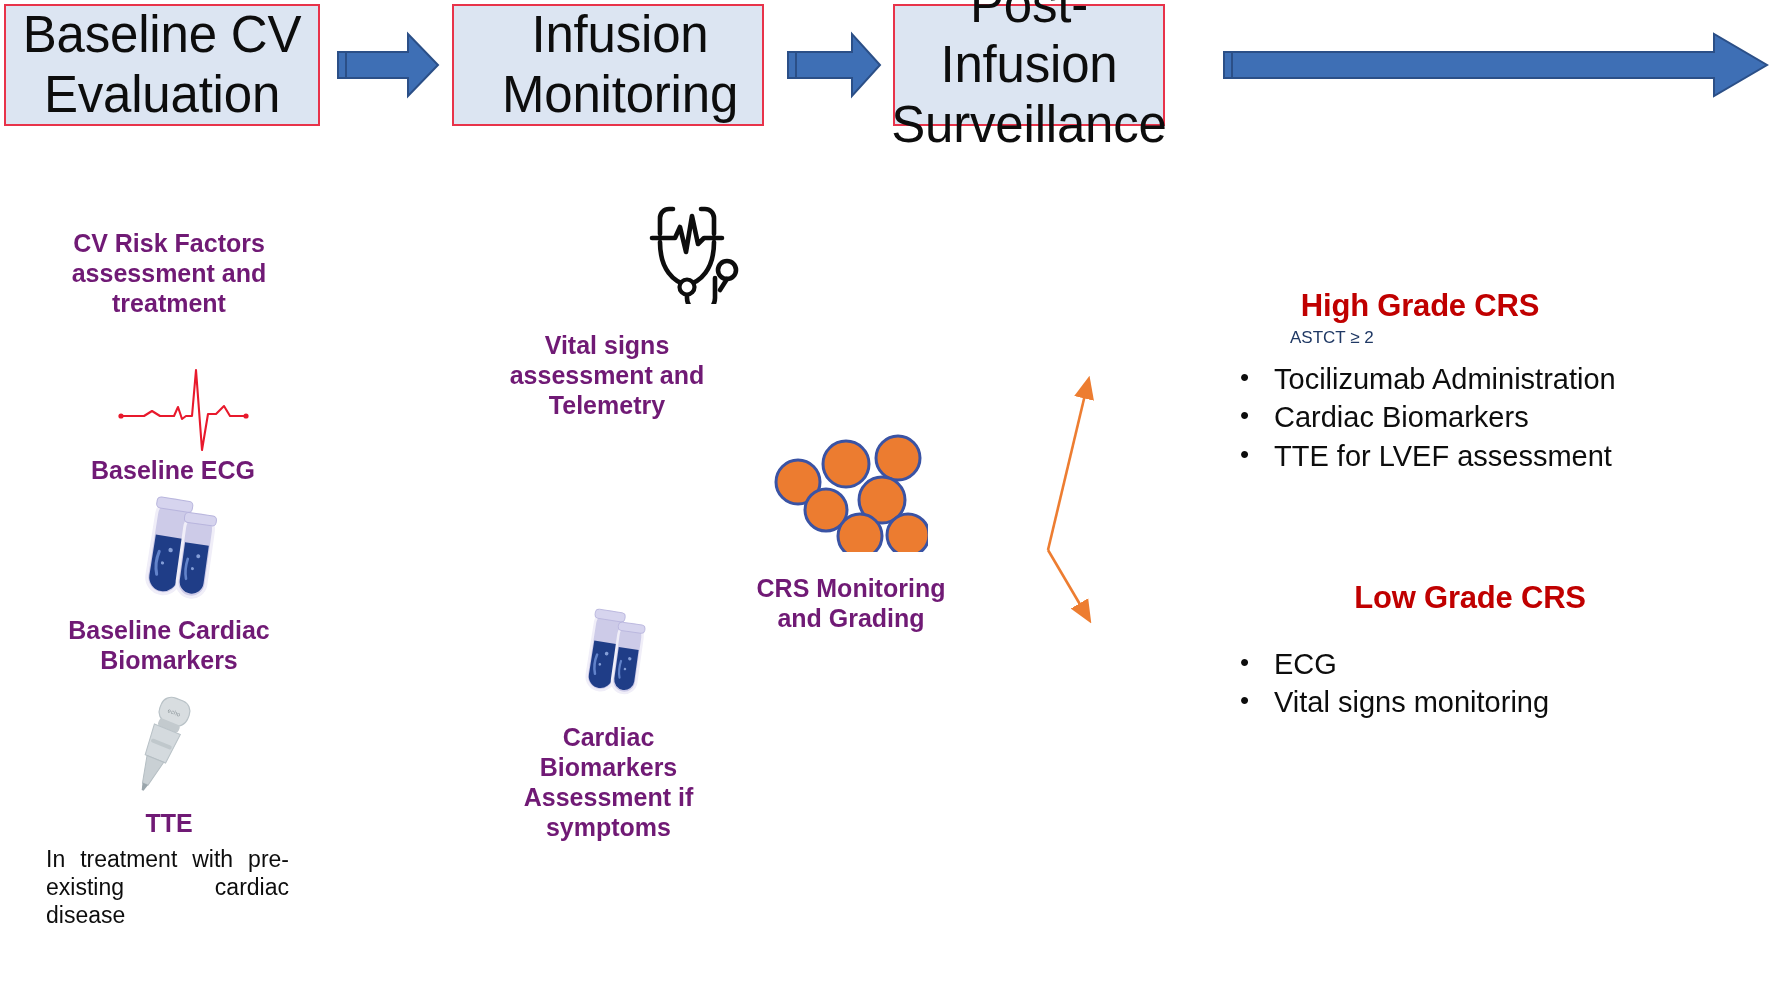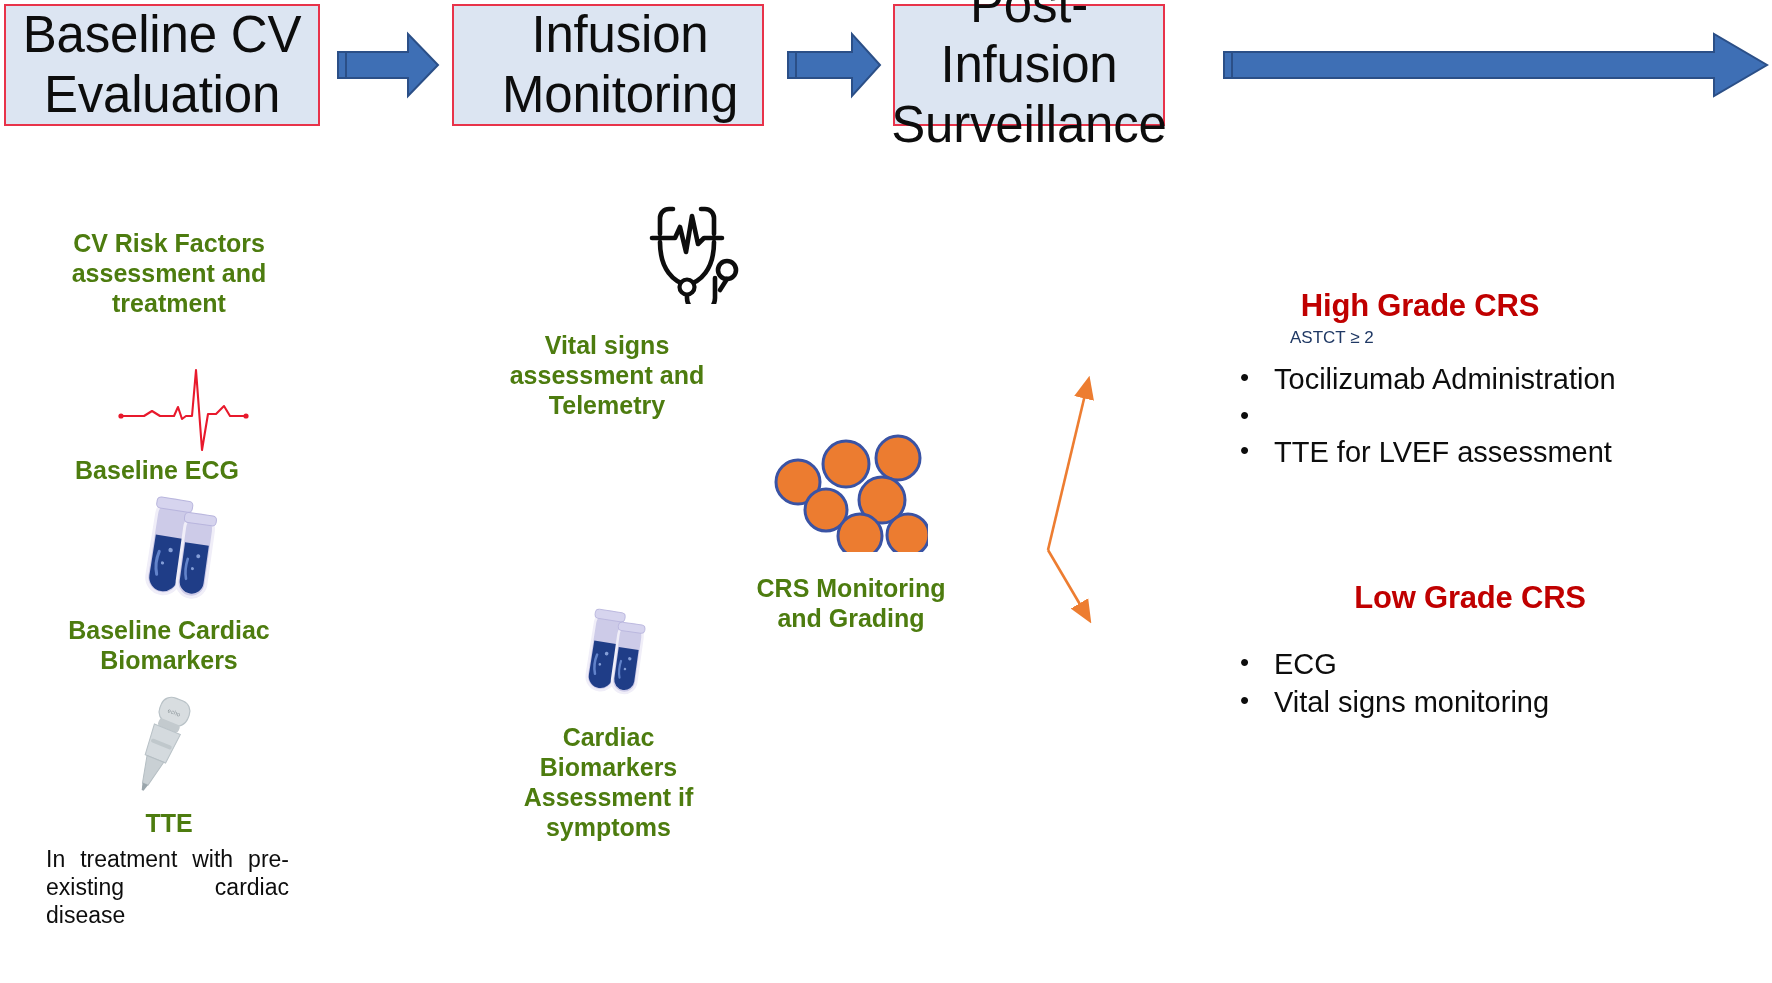--- a/index.html
+++ b/index.html
@@ -25,21 +25,21 @@
   #box-infusion{left:452px;top:4px;  width:312px; height:122px;padding-left:24px;}
   #box-post{    left:893px;top:4px;  width:272px; height:122px;}
 
   .arrow-svg{position:absolute;}
 
   
   .col-label{
     position:absolute;
     text-align:center;
     font-weight:bold;
-    color:#4d7c0f;
+    color:#701a75;
     line-height:1.2;
   }
   .note{
     position:absolute;
     text-align:justify;
     text-align-last:left;
     font-weight:400;
     color:#0d0d0d;
     line-height:1.22;
   }
@@ -110,21 +110,21 @@
 </svg>
 
 <div class="col-label" style="left:44px;top:228px;width:250px;font-size:25px;">CV Risk Factors assessment and treatment</div>
 
 <svg class="icon" style="left:116px;top:362px;" width="136" height="94" viewBox="0 0 136 94">
   <polyline points="4,54 10,54 28,54 36,49 44,54 58,54 62,45 66,57 70,54 76,54 80,8 86,88 92,52 100,52 108,44 114,54 130,54" fill="none" stroke="#e8192c" stroke-width="2.1" stroke-linejoin="round" stroke-linecap="round"></polyline>
   <circle cx="5" cy="54" r="2.6" fill="#e8192c"></circle>
   <circle cx="130" cy="54" r="2.6" fill="#e8192c"></circle>
 </svg>
 
-<div class="col-label" style="left:32px;top:455px;width:250px;font-size:25px;">Baseline ECG</div>
+<div class="col-label" style="left:48px;top:455px;width:250px;font-size:25px;">Baseline ECG</div>
 
 <svg class="icon" style="left:134px;top:492px;" width="86" height="110" viewBox="0 0 86 110">
   <g transform="rotate(9 30 55)">
     <rect x="19" y="8" width="30" height="92" rx="15" fill="#ffffff" stroke="#f0eef8" stroke-width="6"></rect>
     <rect x="19" y="8" width="30" height="92" rx="15" fill="#cdcbe8"></rect>
     <path d="M20,44 L48,44 L48,85 a14,14 0 0 1 -28,0 Z" fill="#1f3d87"></path>
     <rect x="16" y="6" width="36" height="11" rx="4" fill="#d6d4ee" stroke="#b8b5dd" stroke-width="1"></rect>
     <path d="M26,60 q-3,12 1,23" stroke="#6f8fd6" stroke-width="3" fill="none" stroke-linecap="round" opacity=".85"></path>
     <circle cx="37" cy="57" r="2.2" fill="#8fa8e0" opacity=".9"></circle>
     <circle cx="31" cy="71" r="1.6" fill="#8fa8e0" opacity=".9"></circle>
@@ -227,20 +227,21 @@
 <div class="crs-title" style="left:1290px;top:288px;width:260px;">High Grade CRS</div>
 <div class="crs-sub" style="left:1290px;top:328px;width:260px;">ASTCT ≥ 2</div>
 
 <div class="bullets" style="left:1240px;top:360px;">
   <div class="bullet-row">
     <span class="bullet-dot">•</span>
     <span class="bullet-text">Tocilizumab Administration</span>
   </div>
   <div class="bullet-row">
     <span class="bullet-dot">•</span>
+    <span class="bullet-text">Cardiac Biomarkers</span>
   </div>
   <div class="bullet-row">
     <span class="bullet-dot">•</span>
     <span class="bullet-text">TTE for LVEF assessment</span>
   </div>
 </div>
 
 <div class="crs-title" style="left:1345px;top:580px;width:250px;">Low Grade CRS</div>
 
 <div class="bullets" style="left:1240px;top:645px;">

